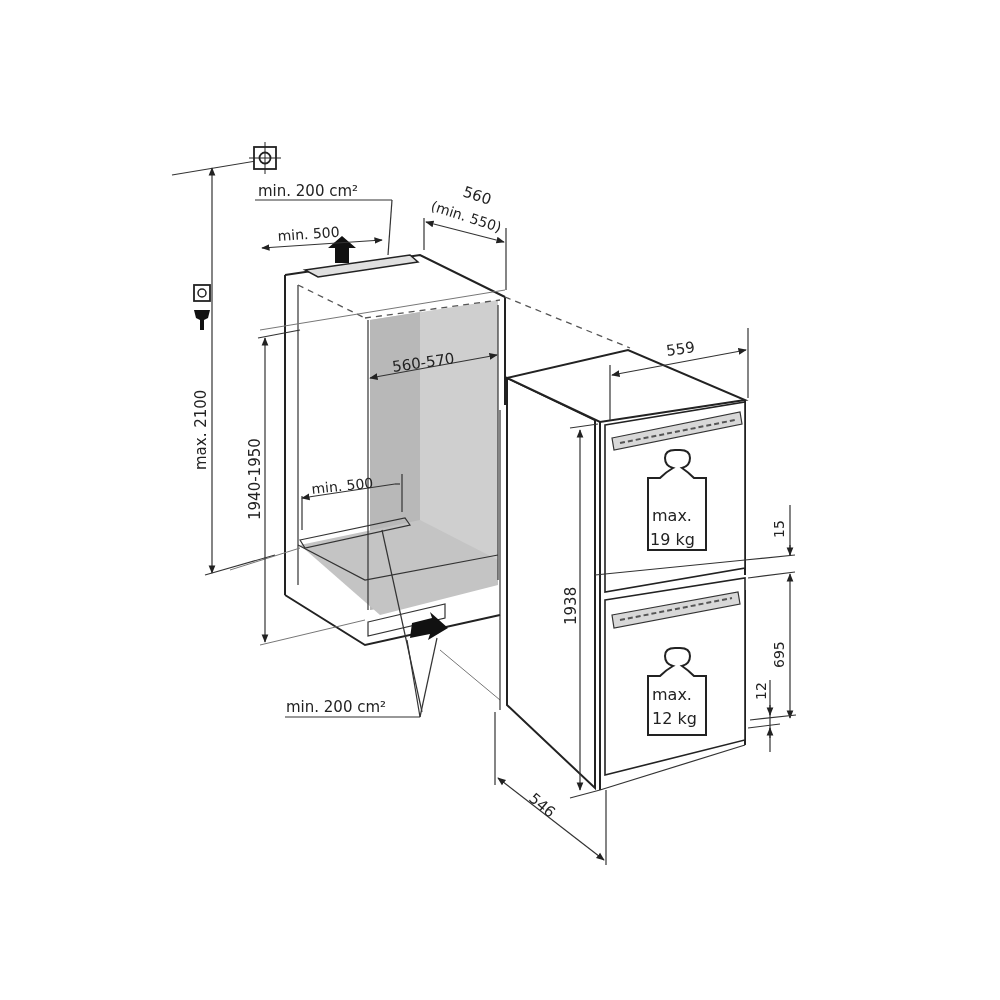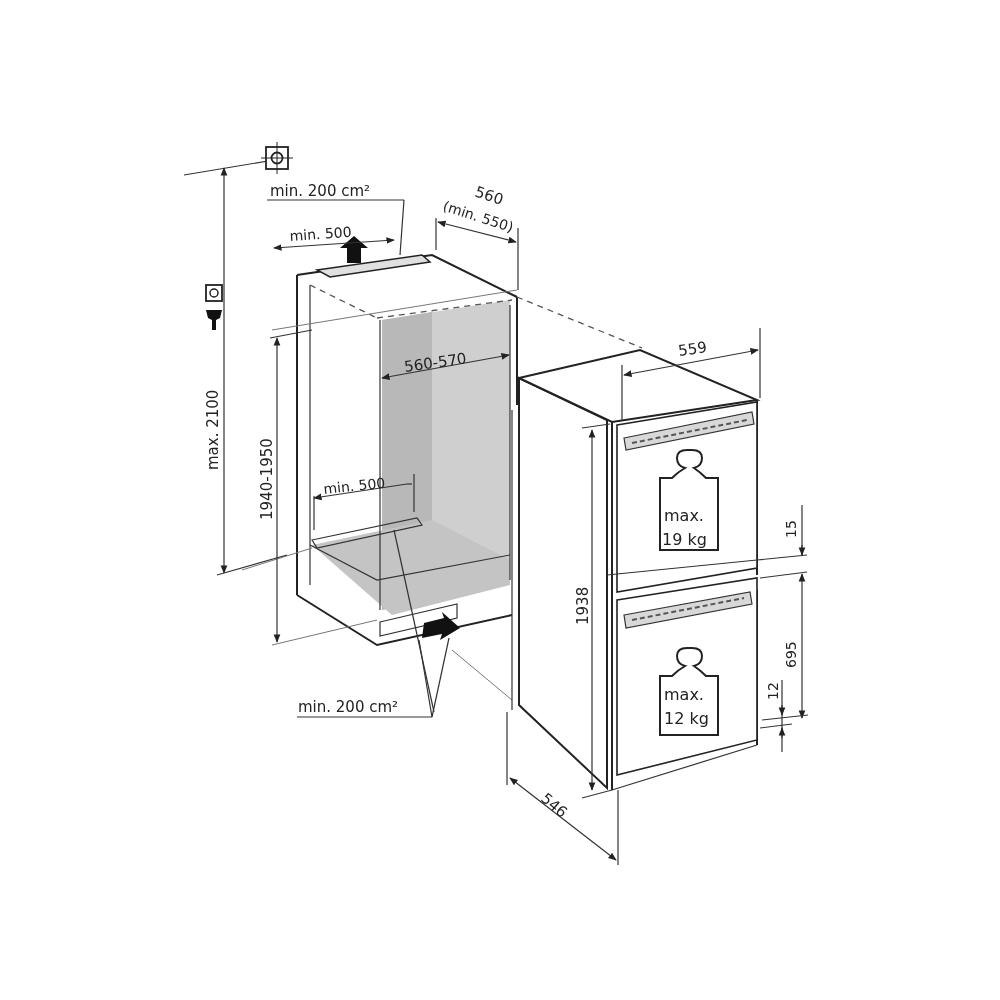--- a/index.html
+++ b/index.html
@@ -1,17 +1,17 @@
 <!DOCTYPE html>
 <html><head>
   <meta charset="utf-8">
   <style>
     html, body { margin: 0; padding: 0; background: #ffffff; }
     body { width: 1000px; height: 1000px; overflow: hidden; }
-    #diagram { position: absolute; left: 0; top: 0; width: 930px; height: 1000px; padding-left: 12px; }
+    #diagram { position: absolute; left: 0; top: 0; width: 930px; height: 1000px; }
     svg text { font-family: "DejaVu Sans", "Liberation Sans", sans-serif; fill: #222; }
     .lbl { font-size: 15px; }
     .lbl-sm { font-size: 14px; }
     .wt { font-size: 16px; }
     .ln { stroke: #222; fill: none; stroke-width: 2; }
     .ln-thin { stroke: #333; fill: none; stroke-width: 1.2; }
     .ln-dash { stroke: #555; fill: none; stroke-width: 1.3; stroke-dasharray: 6 5; }
     .ln-hair { stroke: #777; fill: none; stroke-width: 1; }
   </style>
 </head>

